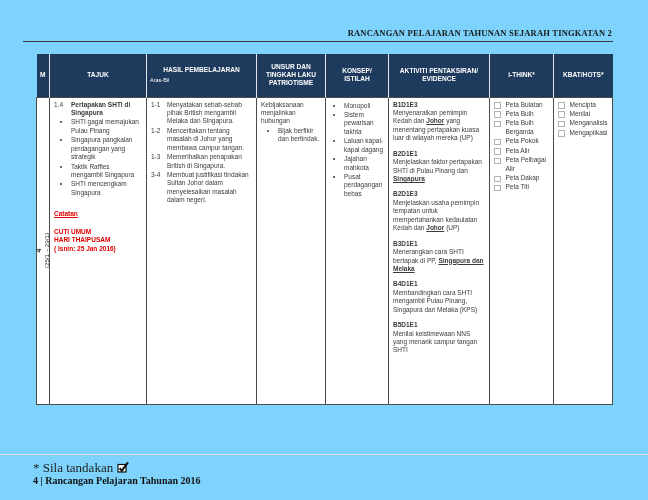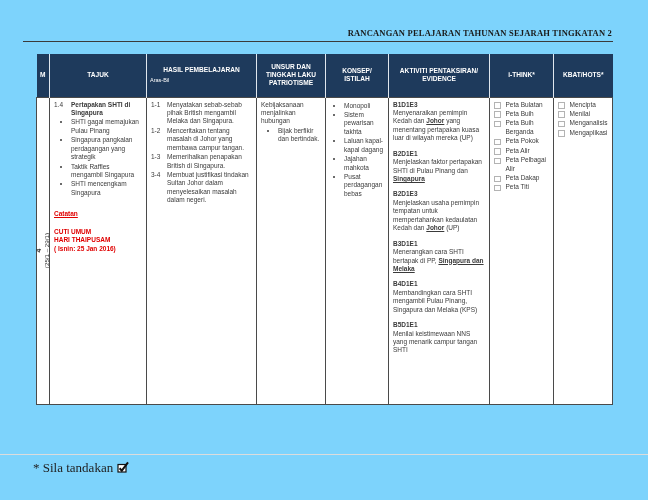--- a/index.html
+++ b/index.html
@@ -251,14 +251,15 @@
   <div class="footer-note">
     <span>* Sila tandakan</span>
     <span class="chk-icon">
       <svg width="12" height="12" viewBox="0 0 12 12">
         <rect x="1" y="3.5" width="8" height="7.5" fill="#fff" stroke="#111" stroke-width="1.2"></rect>
         <path d="M2.6 7.2 L4.8 9.6 L11 1.4" fill="none" stroke="#111" stroke-width="2"></path>
       </svg>
     </span>
   </div>
 
+  <div class="footer-page">4 | Rancangan Pelajaran Tahunan 2016</div>
 
 </div>
 
 </body></html>

